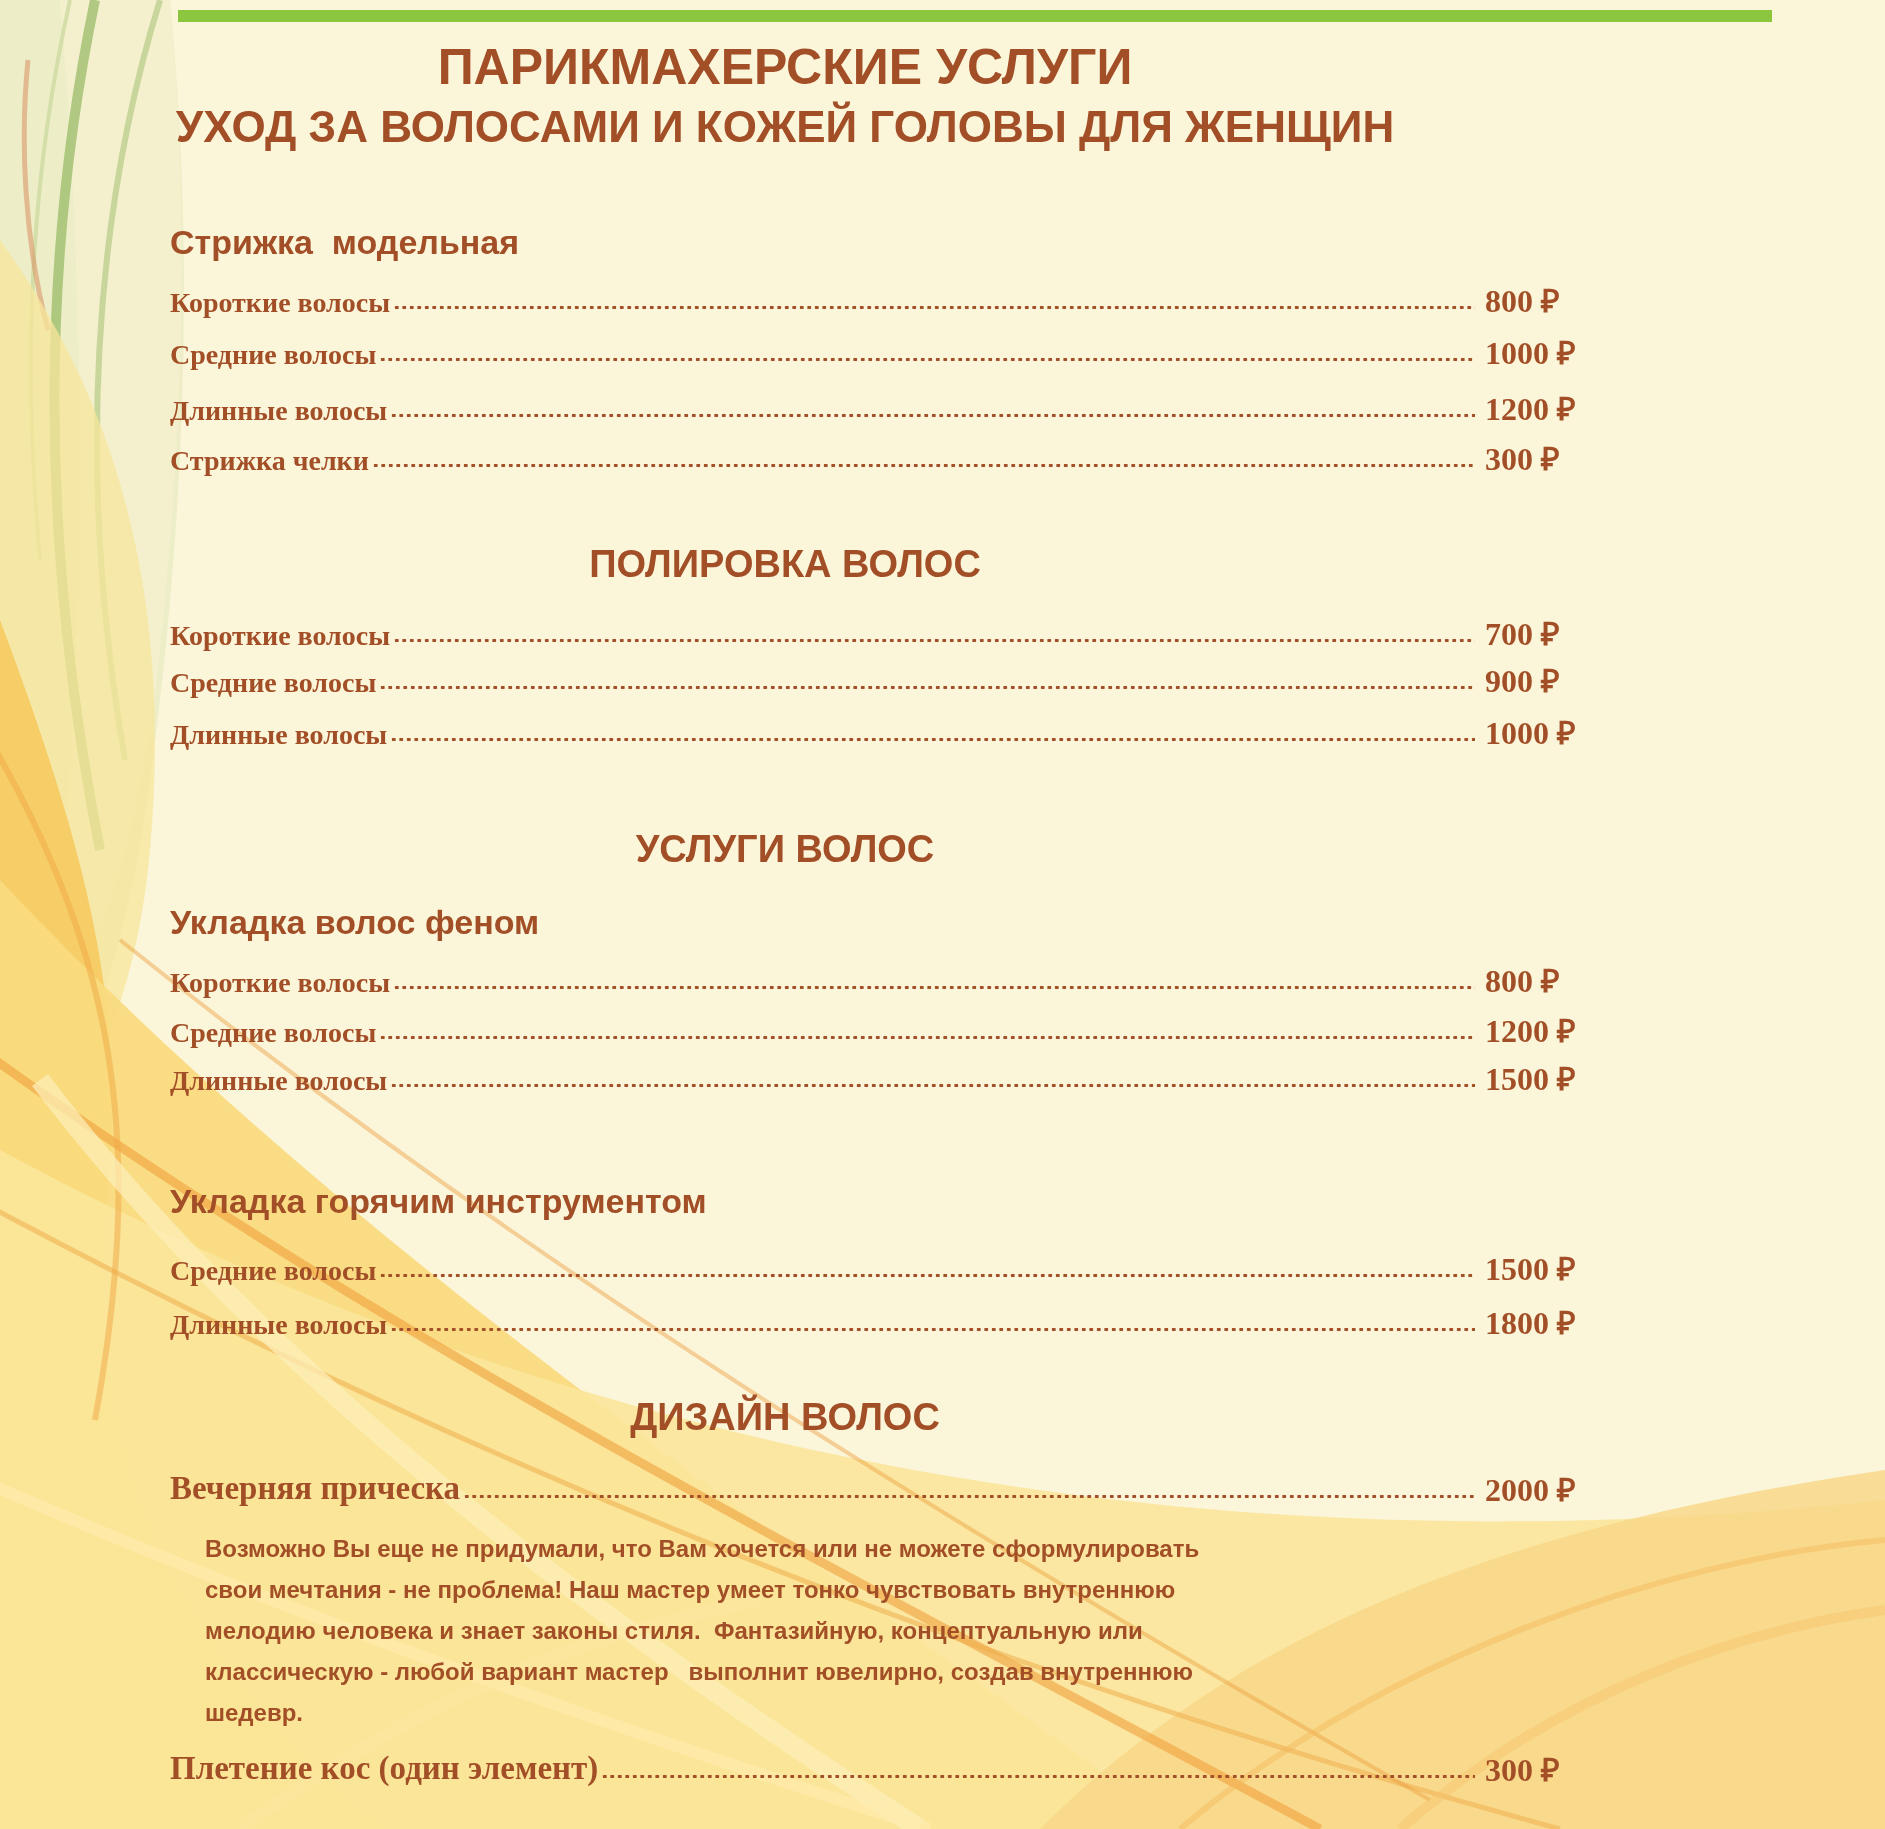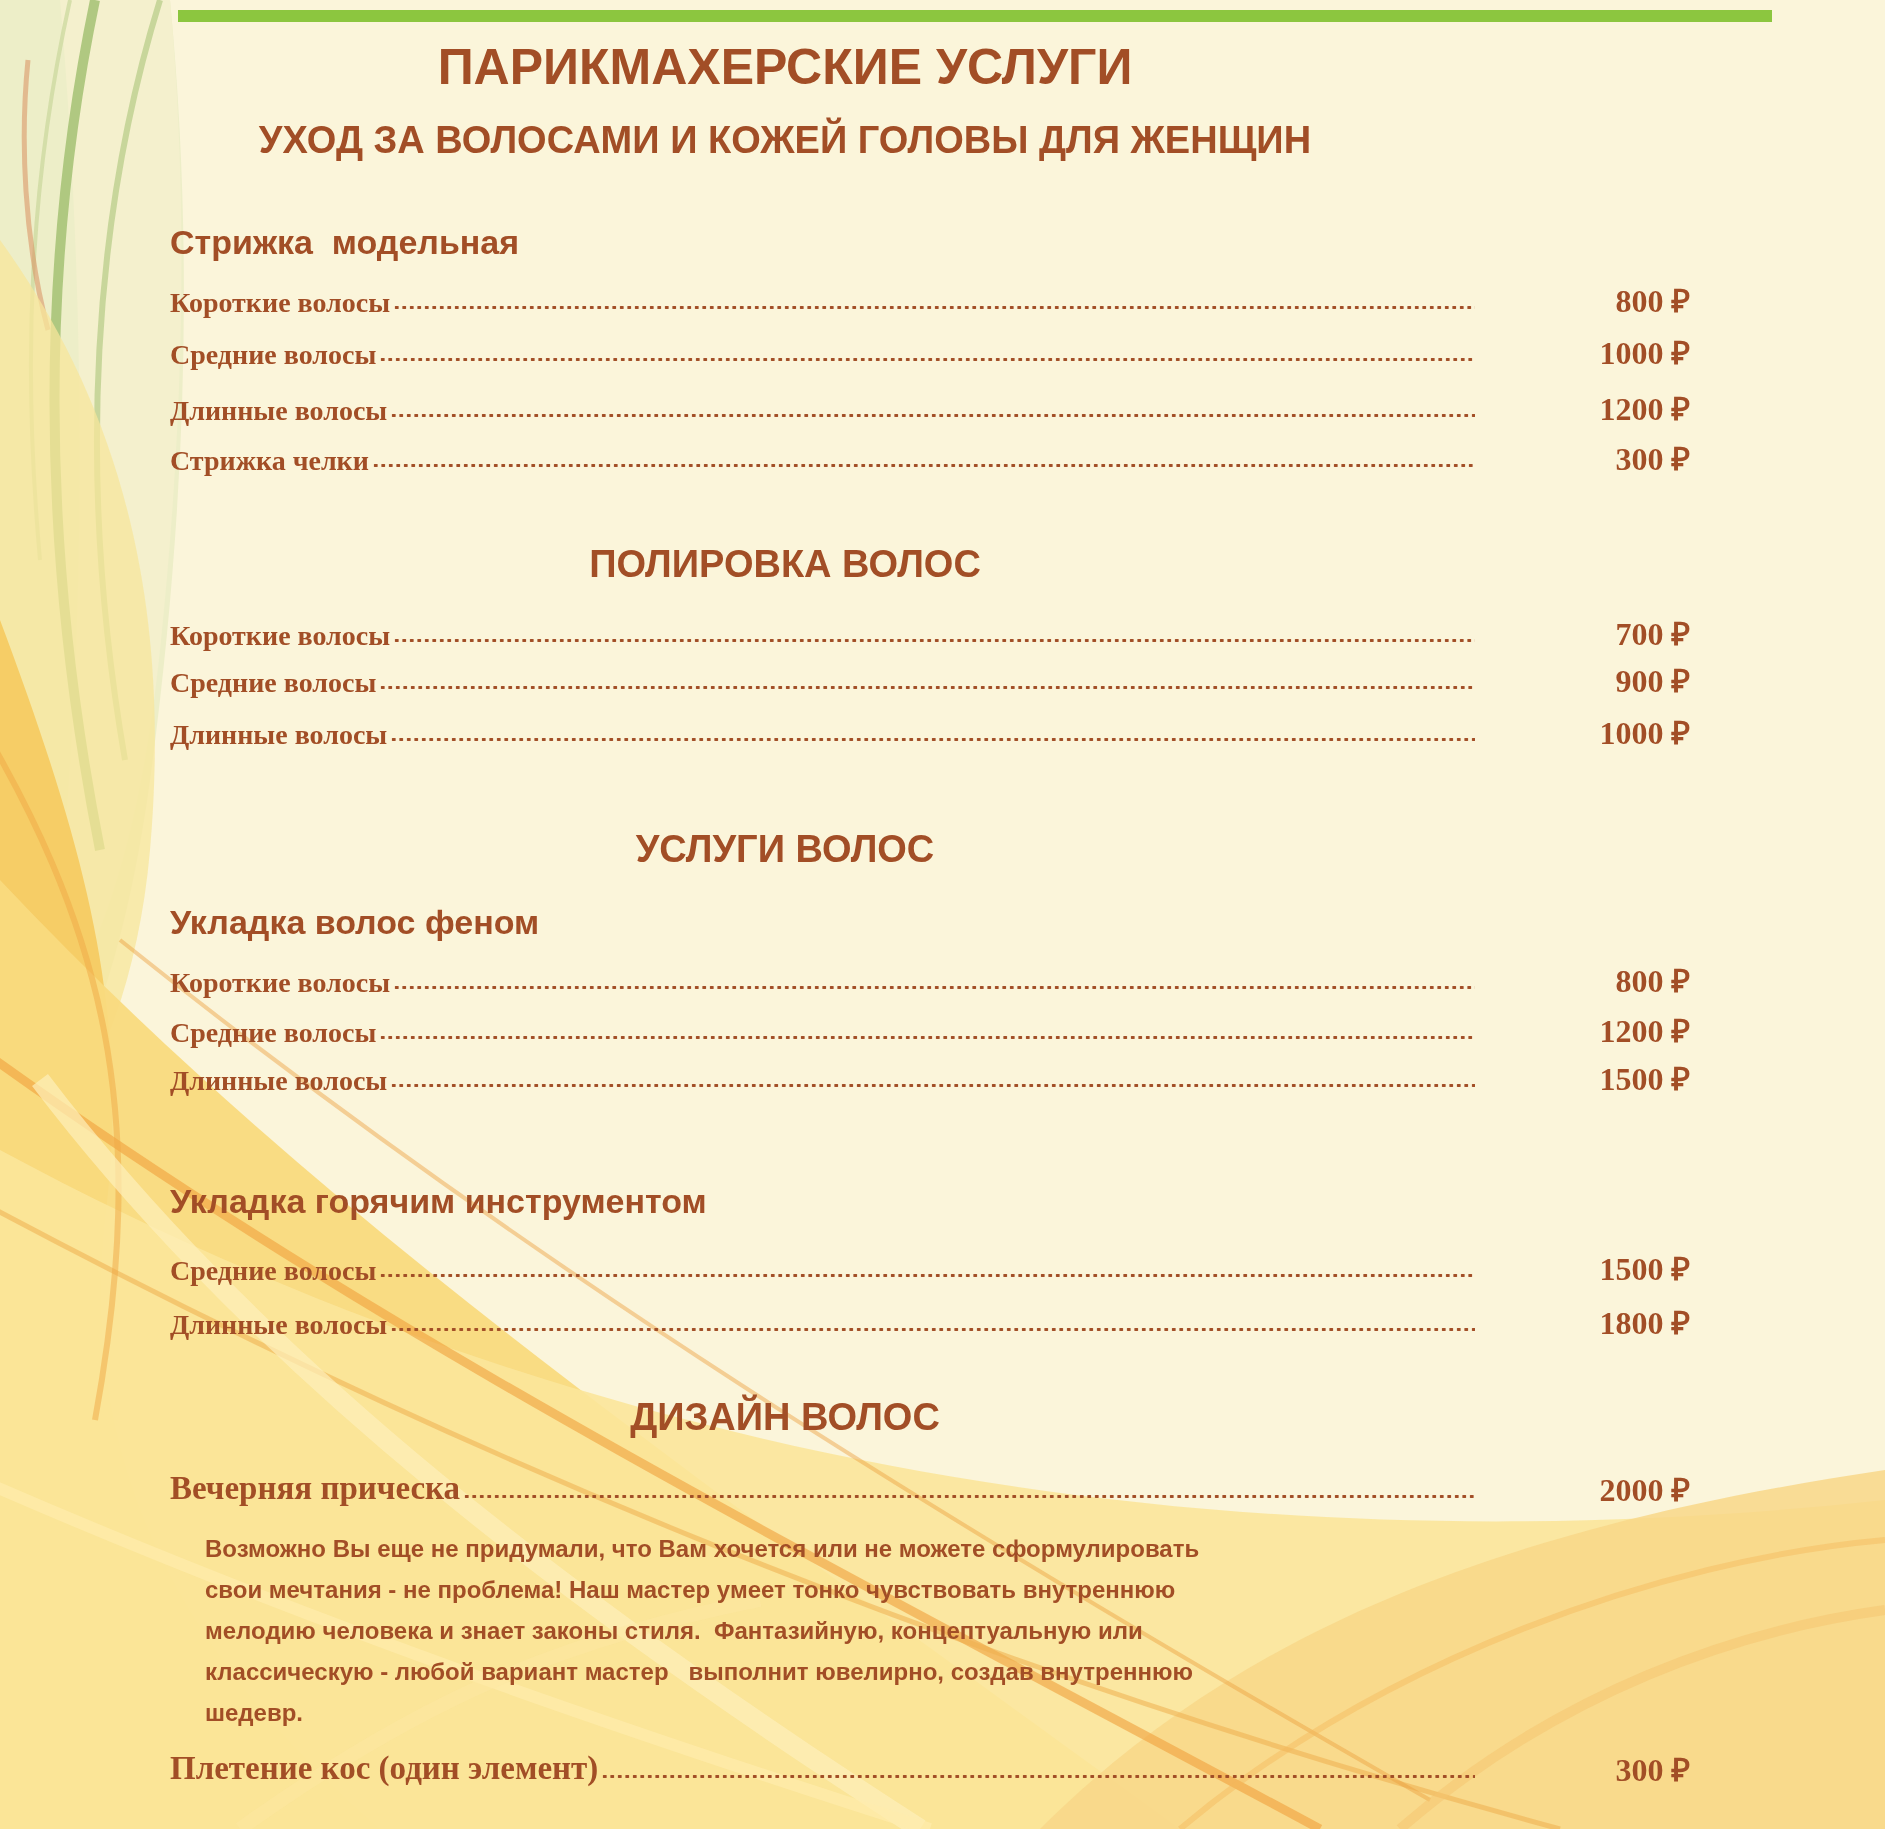--- a/index.html
+++ b/index.html
@@ -10,39 +10,39 @@
     color:#a24e26;
   }
   svg.bg { position:absolute; left:0; top:0; }
   .greenbar { position:absolute; left:178px; top:10px; width:1594px; height:12px; background:#8cc63f; }
 
   .doc-title, .doc-subtitle, .section-title {
     position:absolute; left:170px; width:1230px; text-align:center;
     font-weight:bold; white-space:pre; letter-spacing:0px;
   }
   .doc-title   { top:38px;  font-size:50px; }
-  .doc-subtitle{ top:119px; font-size:38px; }
+  .doc-subtitle{ top:102px; font-size:44px; }
   .section-title{ font-size:38px; }
 
   .group-heading {
     position:absolute; left:170px; font-size:34px; font-weight:bold; white-space:pre;
   }
 
   .row {
     position:absolute; left:170px; width:1520px; height:40px;
     display:flex; align-items:flex-end;font-family:Liberation Serif, serif;
   }
   .row .label { font-size:28px; font-weight:bold; white-space:pre; line-height:1.15; }
   .row .dots {
     flex:1; height:9px; margin:0 10px 7px 3px;
     background-image:radial-gradient(circle, #a24e26 1.7px, rgba(0,0,0,0) 2px);
     background-size:7.5px 9px; background-repeat:repeat-x; background-position:0 100%;
   }
   .row .price {
-    width:205px; text-align:right; font-size:32px; font-weight:bold;
+    width:205px; font-size:32px; font-weight:bold;
     white-space:pre; line-height:1.1;
   }
   .row.big { height:46px; }
   .row.big .label { font-size:33px; }
 
   .paragraph { position:absolute; left:205px; top:1528px; width:1300px; }
   .paragraph .pline {
     font-size:24px; font-weight:bold; line-height:41px; white-space:pre;
   }
 </style>

